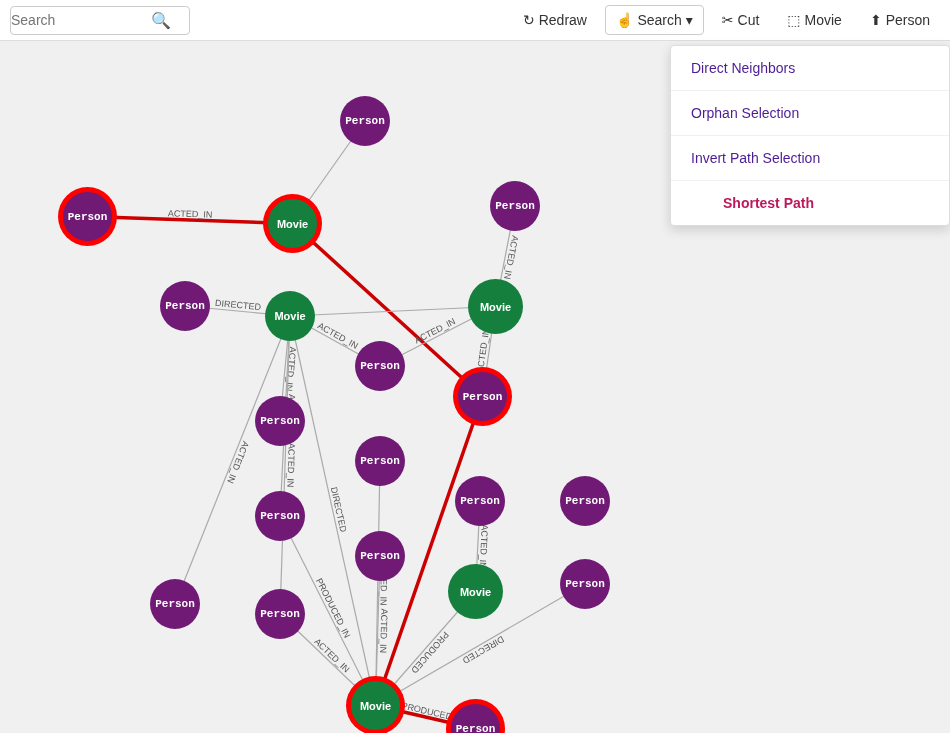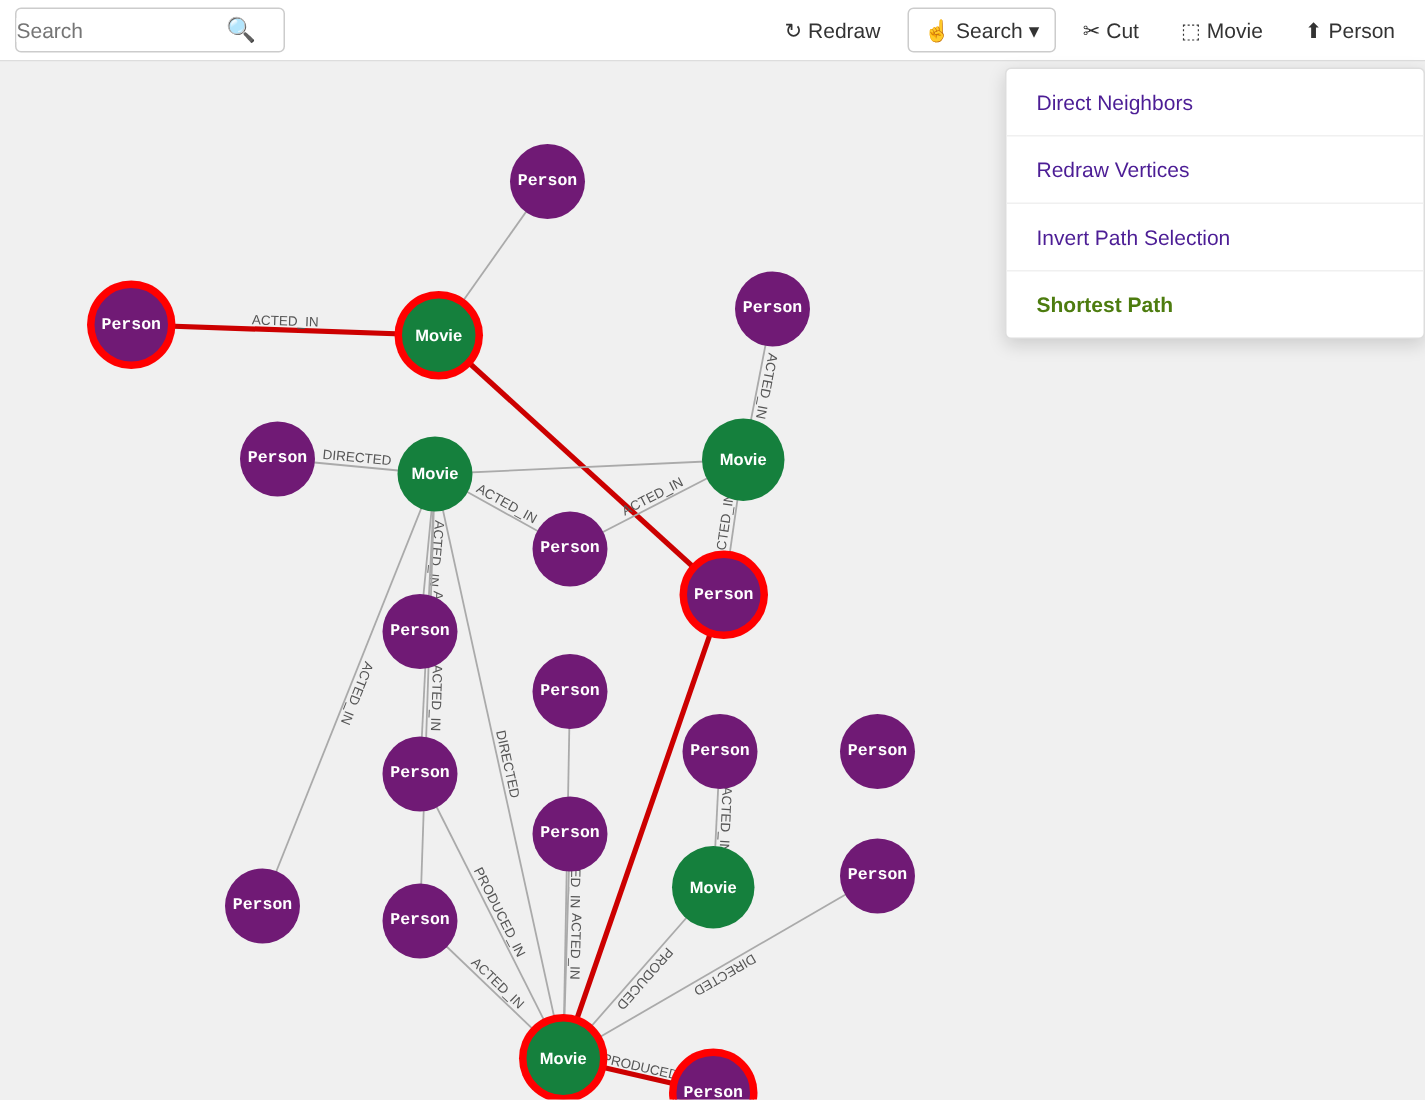--- a/index.html
+++ b/index.html
@@ -37,21 +37,21 @@
     #dropdown-menu {
       position: absolute; top: 45px; right: 0; width: 280px;
       background: #fff; border: 1px solid #ddd; border-radius: 4px;
       box-shadow: 0 4px 12px rgba(0,0,0,0.15); z-index: 20;
     }
     .menu-item {
       padding: 14px 20px; font-size: 14px; color: #4c1d95; cursor: pointer;
       border-bottom: 1px solid #f0f0f0;
     }
     .menu-item:last-child { border-bottom: none; }
-    .menu-item.active { font-weight: bold; color: #4d7c0f; }
+    .menu-item.active { font-weight: bold; color: #be185d; margin-left: 32px; }
 
     
     #graph-canvas {
       position: absolute; top: 41px; left: 0; right: 0; bottom: 0;
       background: #f0f0f0;
     }
 
     
     .node {
       position: absolute; border-radius: 50%; display: flex; align-items: center;
@@ -97,21 +97,21 @@
     <span>Movie</span>
   </button>
   <button class="toolbar-btn">
     <span>⬆</span>
     <span>Person</span>
   </button>
 </div>
 
 <div id="dropdown-menu">
 <div class="menu-item">Direct Neighbors</div>
-    <div class="menu-item">Redraw Vertices</div>
+    <div class="menu-item">Orphan Selection</div>
     <div class="menu-item">Invert Path Selection</div>
     <div class="menu-item active">Shortest Path</div>
   </div>
 
 <div id="graph-canvas">
   <svg id="edges-svg">
       <defs>
         <marker id="arrowGray" markerWidth="8" markerHeight="8" refX="6" refY="3" orient="auto">
           <path d="M0,0 L0,6 L8,3 z" fill="#aaa"></path>
         </marker>

